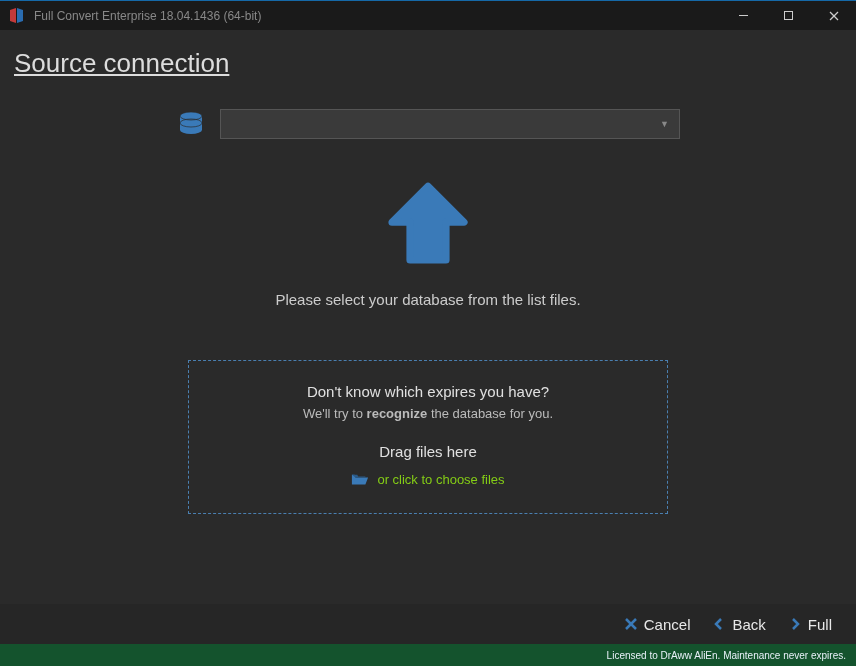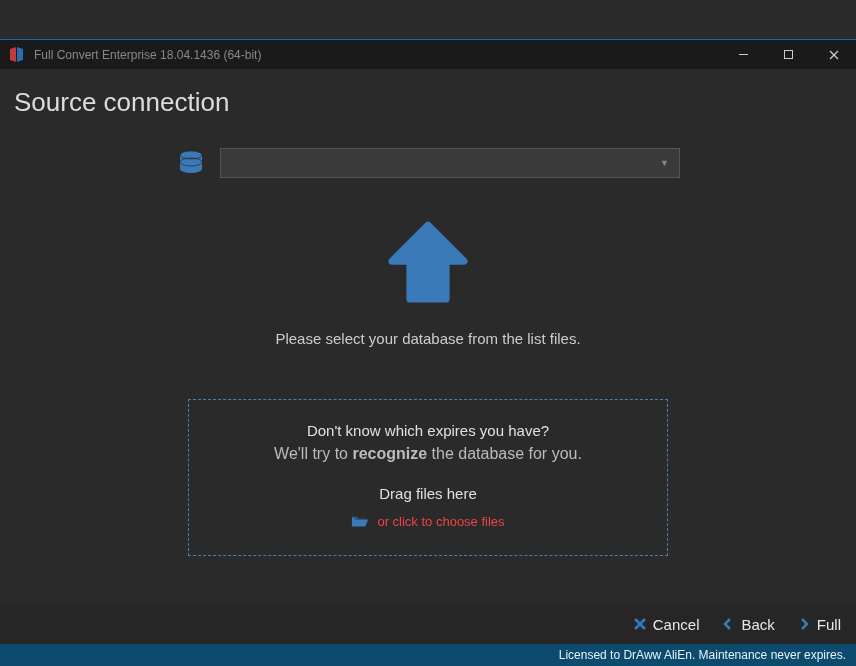--- a/index.html
+++ b/index.html
@@ -6,38 +6,38 @@
   html, body { width: 856px; height: 666px; overflow: hidden; font-family: "Segoe UI", Arial, sans-serif; }
   body { background: #2a2a2a; color: #ccc; display: flex; flex-direction: column; }
 
   .titlebar {
     height: 30px;
     background: #1a1a1a;
     border-top: 1px solid #1569a8;
     display: flex;
     align-items: center;
     padding-left: 8px;
-    margin-top: 39px;
   }
   .titlebar-icon { width: 18px; height: 18px; margin-right: 8px; }
   .titlebar-text { color: #888; font-size: 12px; flex: 1; }
   .win-controls { display: flex; height: 100%; }
   .win-btn {
     width: 45px; height: 100%;
     display: flex; align-items: center; justify-content: center;
     color: #ccc; font-size: 14px;
   }
 
   .header {
     padding: 18px 14px 22px 14px;
   }
   .header-title {
     color: #dcdcdc;
     font-size: 26px;
     font-weight: 300;
+    text-decoration: underline;
   }
 
   .main { flex: 1; display: flex; flex-direction: column; align-items: center; }
 
   .dropdown-row {
     display: flex; align-items: center; gap: 14px;
     margin-top: 8px;
   }
   .db-icon { width: 30px; height: 26px; }
   .dropdown {
@@ -61,45 +61,45 @@
   }
 
   .drop-zone {
     margin-top: 48px;
     width: 480px;
     border: 1.5px dashed #4a7fb0;
     padding: 22px 20px 26px 20px;
     text-align: center;
   }
   .dz-title { color: #e0e0e0; font-size: 15px; margin-bottom: 6px; }
-  .dz-sub { color: #bbb; font-size: 16px; margin-bottom: 22px; }
+  .dz-sub { color: #bbb; font-size: 13px; margin-bottom: 22px; }
   .dz-sub b { font-weight: bold; }
   .dz-drag { color: #e0e0e0; font-size: 15px; margin-bottom: 12px; }
   .dz-link-row { display: flex; align-items: center; justify-content: center; gap: 8px; }
-  .dz-link { color: #ef4444; font-size: 13px; }
+  .dz-link { color: #84cc16; font-size: 13px; }
   .folder-icon { width: 18px; height: 14px; }
 
   .footer {
     height: 40px;
     display: flex; align-items: center; justify-content: flex-end;
     gap: 22px;
-    padding: 0 15px;
+    padding: 0 24px;
     background: #262626;
   }
   .footer-btn {
     display: flex; align-items: center; gap: 6px;
     color: #e8e8e8; font-size: 15px;
   }
   .footer-btn svg { width: 14px; height: 14px; }
 
   .statusbar {
     height: 22px;
-    background: #0c4a6e;
+    background: #14532d;
     color: #e8f0f8;
-    font-size: 12px;
+    font-size: 10px;
     display: flex; align-items: center; justify-content: flex-end;
     padding: 0 10px;
   }
 </style>
 </head>
 <body>
 
 <div class="titlebar">
   <span class="titlebar-icon">
     <svg viewBox="0 0 18 18">

